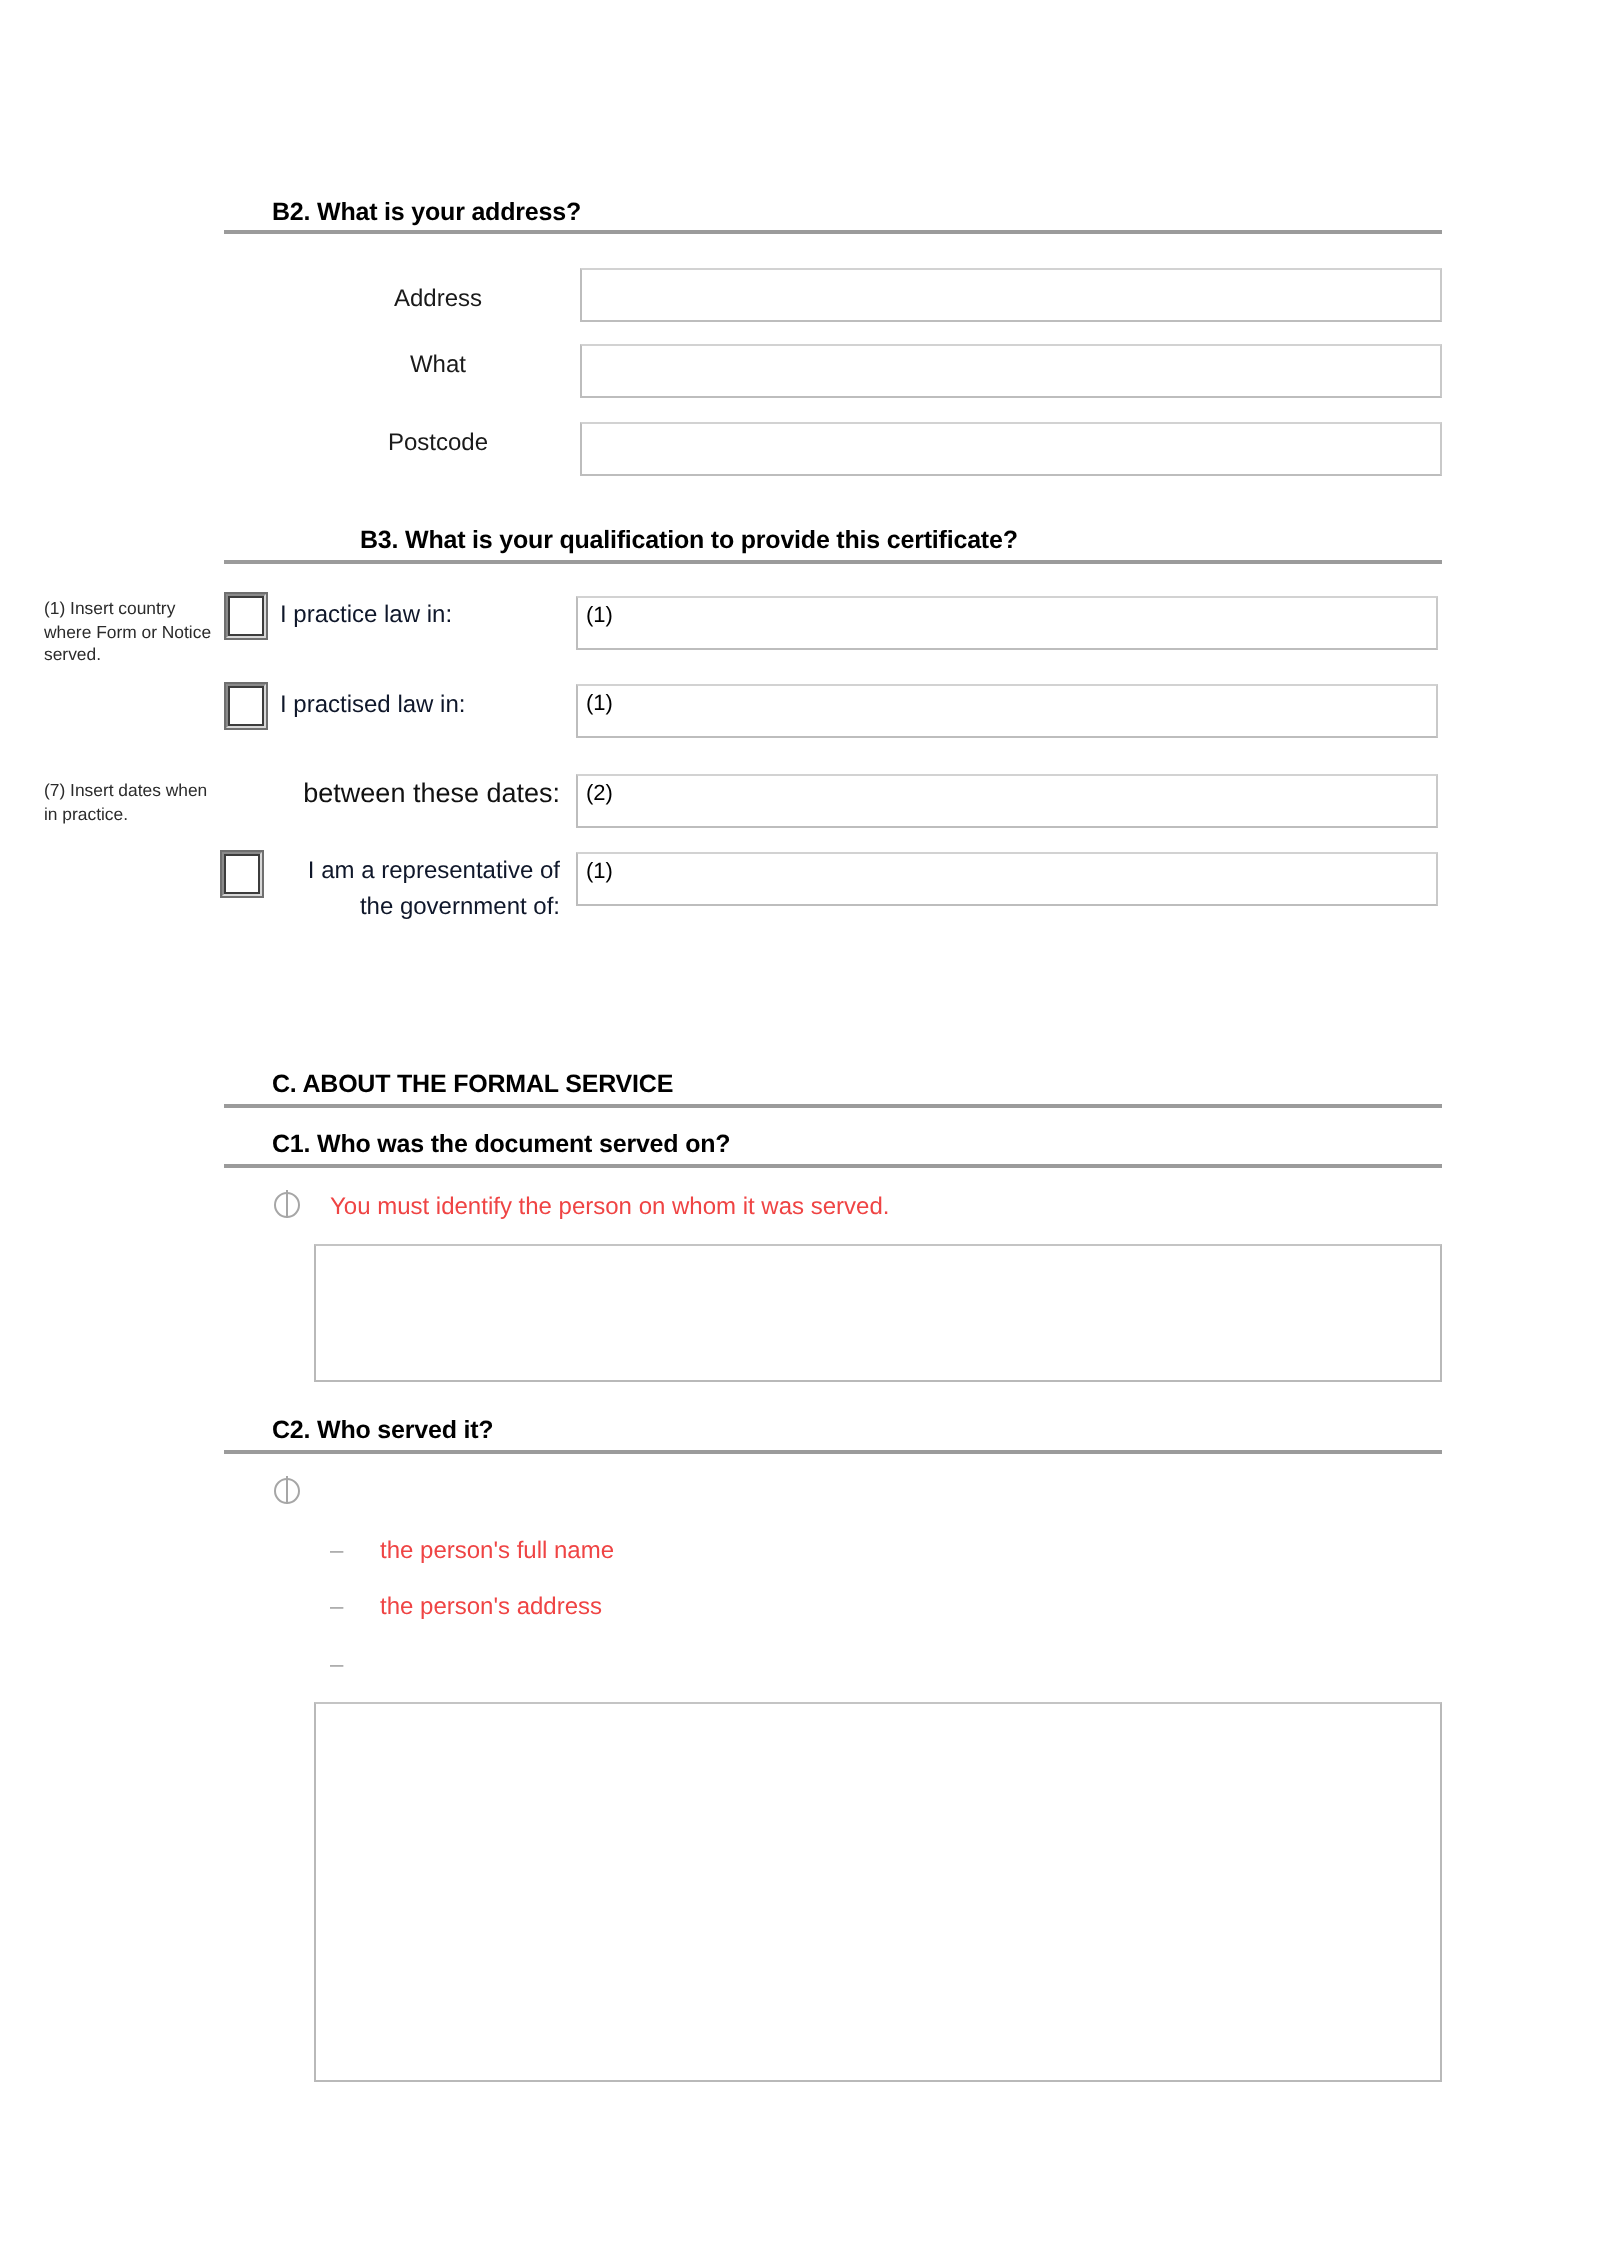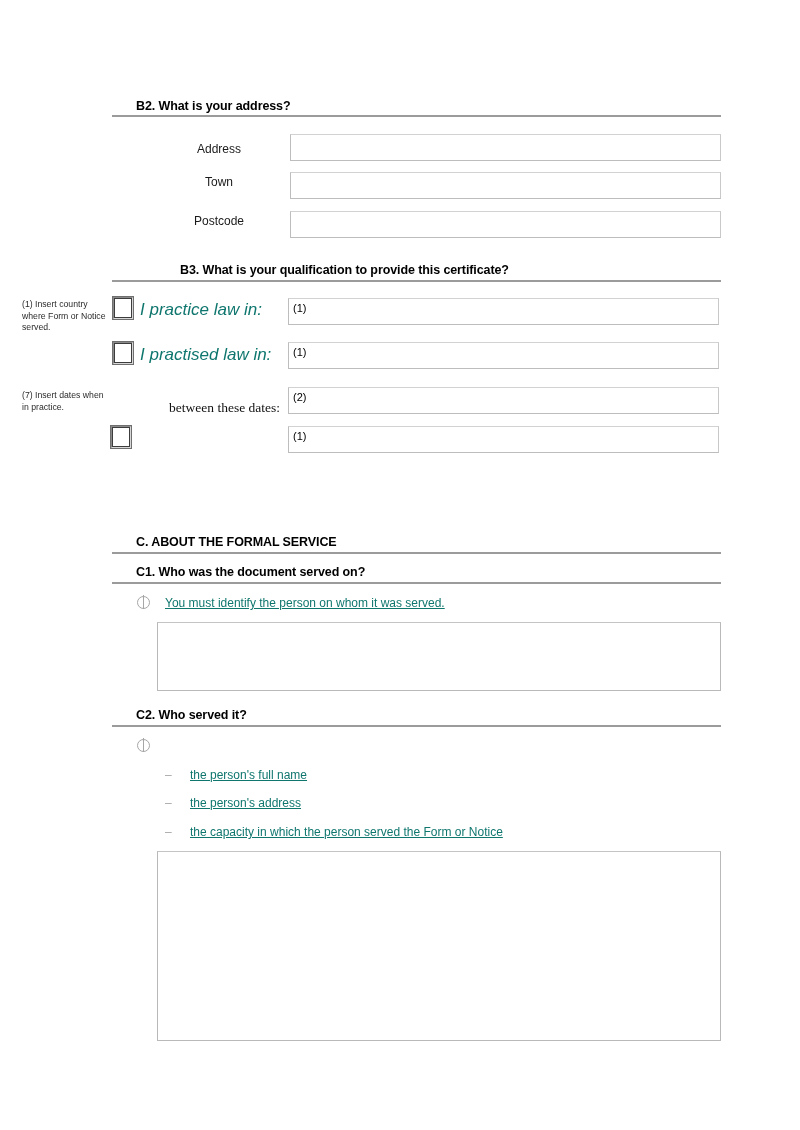--- a/index.html
+++ b/index.html
@@ -84,24 +84,23 @@
   }
   .cbinner {
     position: absolute;
     left: 0; top: 0; right: 0; bottom: 0;
     border: 1px solid #3c3c3c;
     box-sizing: border-box;
   }
 
   .cblabel {
     position: absolute;
-    font-size: 17px;
-    color: #0f766e;
-    white-space: nowrap;
-    font-style: italic;
+    font-size: 12px;
+    color: #0f172a;
+    white-space: nowrap;
   }
   .cblabel.two-line {
     white-space: normal;
     text-align: right;
     line-height: 18px;
   }
   .datelabel {
     position: absolute;
     font-size: 13.5px;
     color: #111;
@@ -116,23 +115,22 @@
     width: 86px;
     font-size: 8.7px;
     line-height: 11.5px;
     color: #2b2b2b;
   }
 
   
   .hintrow {
     position: absolute;
     font-size: 12px;
-    color: #0f766e;
-    white-space: nowrap;
-    text-decoration: underline;
+    color: #ef4444;
+    white-space: nowrap;
   }
   .infoicon {
     position: absolute;
     width: 13px;
     height: 13px;
     border: 1.4px solid #a6a6a6;
     border-radius: 50%;
     box-sizing: border-box;
   }
   .infoicon::after {
@@ -166,21 +164,21 @@
 <div class="page">
 
   <div class="heading" style="top:99px;">B2. What is your address?</div>
   <div class="rule" style="top:115px;"></div>
 
   <div class="fieldlabel" style="top:142px; left:159px; width:120px;">Address</div>
   <div class="textfield" style="top:134px; left:290px; width:431px; height:27px;">
     <span class="fv"></span>
   </div>
 
-  <div class="fieldlabel" style="top:175px; left:159px; width:120px;">Town</div>
+  <div class="fieldlabel" style="top:175px; left:159px; width:120px;">What</div>
   <div class="textfield" style="top:172px; left:290px; width:431px; height:27px;">
     <span class="fv"></span>
   </div>
 
   <div class="fieldlabel" style="top:214px; left:159px; width:120px;">Postcode</div>
   <div class="textfield" style="top:211px; left:290px; width:431px; height:27px;">
     <span class="fv"></span>
   </div>
 
   <div class="heading" style="top:263px;margin-left:44px;">B3. What is your qualification to provide this certificate?</div>
@@ -198,28 +196,29 @@
   </div>
 
   <div class="checkbox" style="top:341px; left:112px;">
     <span class="cbinner"></span>
   </div>
   <div class="cblabel" style="top:345px; left:140px;">I practised law in:</div>
   <div class="textfield" style="top:342px; left:288px; width:431px; height:27px;">
     <span class="fv">(1)</span>
   </div>
 
-  <div class="datelabel" style="top:400px; left:100px; width:180px;font-family:Liberation Serif, serif;">between these dates:</div>
+  <div class="datelabel" style="top:389px; left:100px; width:180px;">between these dates:</div>
   <div class="textfield" style="top:387px; left:288px; width:431px; height:27px;">
     <span class="fv">(2)</span>
   </div>
 
   <div class="checkbox" style="top:425px; left:110px;">
     <span class="cbinner"></span>
   </div>
+  <div class="cblabel two-line" style="top:426px; left:134px; width:146px;">I am a representative of the government of:</div>
   <div class="textfield" style="top:426px; left:288px; width:431px; height:27px;">
     <span class="fv">(1)</span>
   </div>
 
   <div class="heading" style="top:535px;">C. ABOUT THE FORMAL SERVICE</div>
   <div class="rule" style="top:552px;"></div>
 
   <div class="heading" style="top:565px;text-align:right;">C1. Who was the document served on?</div>
   <div class="rule" style="top:582px;"></div>
 
@@ -233,17 +232,16 @@
 
   <span class="infoicon" style="top:739px; left:137px;"></span>
 
   <span class="dash" style="top:768px; left:165px;">–</span>
   <div class="hintrow" style="top:768px; left:190px;">the person's full name</div>
 
   <span class="dash" style="top:796px; left:165px;">–</span>
   <div class="hintrow" style="top:796px; left:190px;">the person's address</div>
 
   <span class="dash" style="top:825px; left:165px;">–</span>
-  <div class="hintrow" style="top:825px; left:190px;">the capacity in which the person served the Form or Notice</div>
 
   <div class="answerbox" style="top:851px; left:157px; width:564px; height:190px;"></div>
 
 </div>
 
 </body></html>

